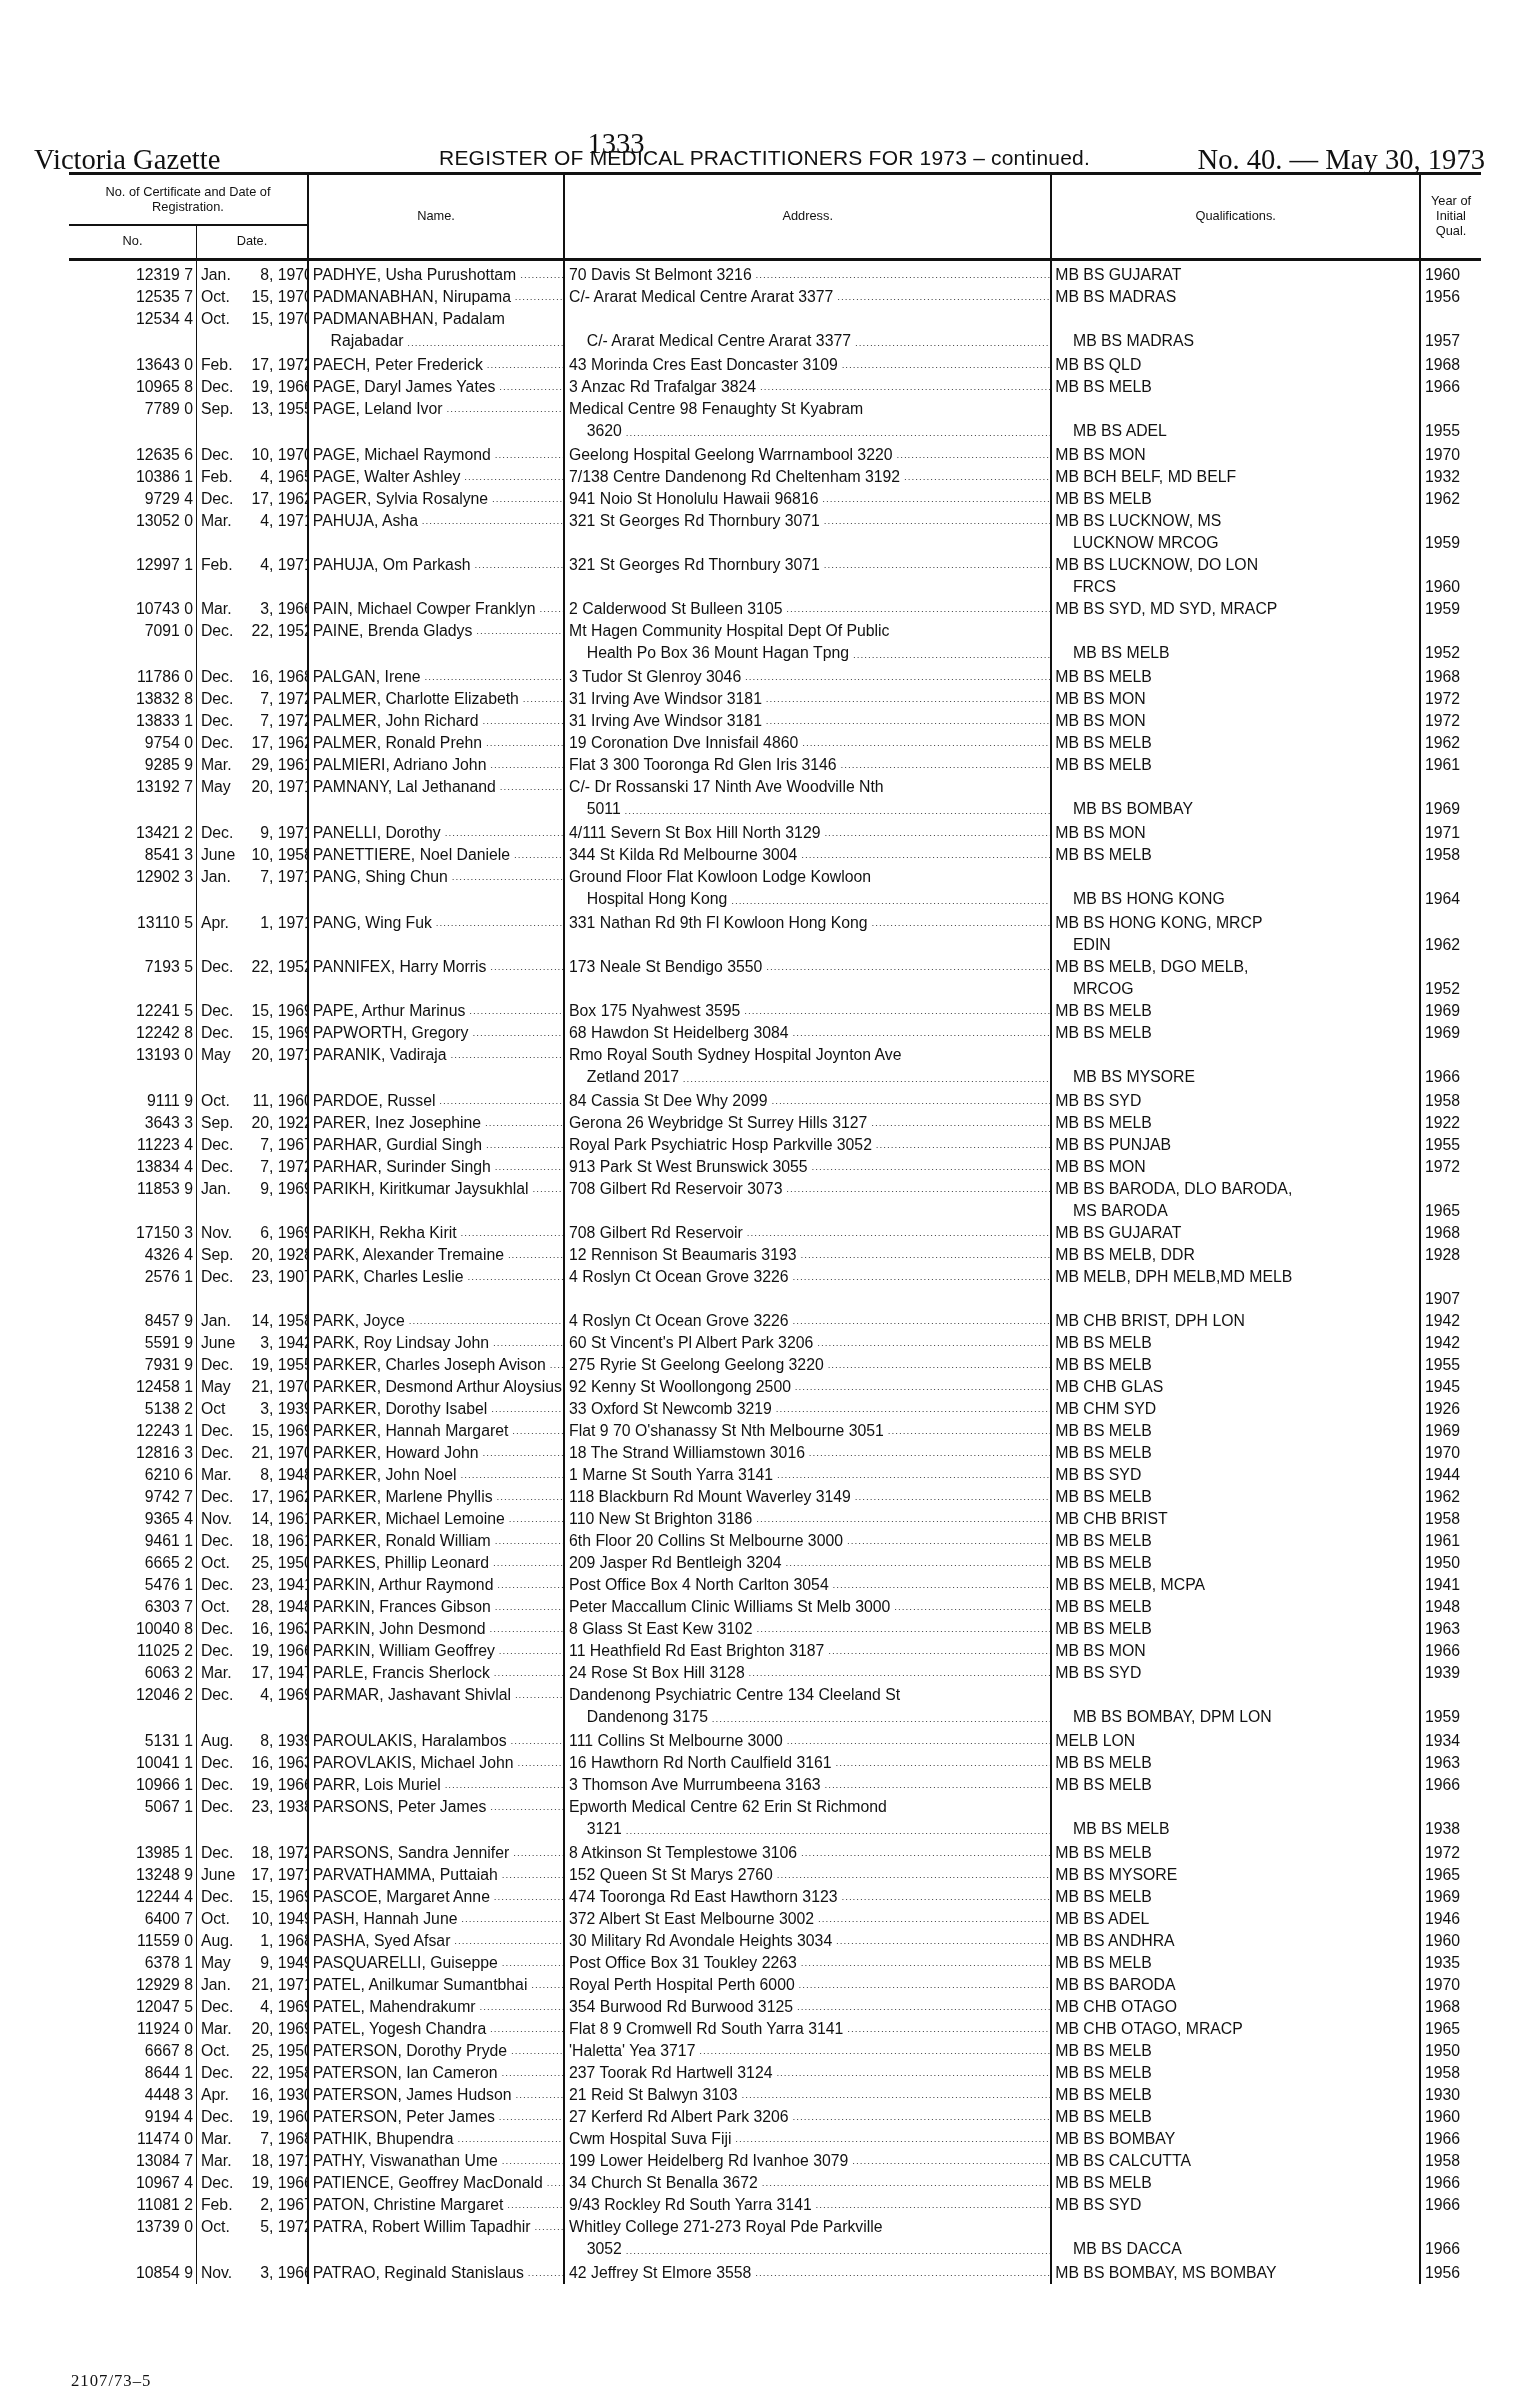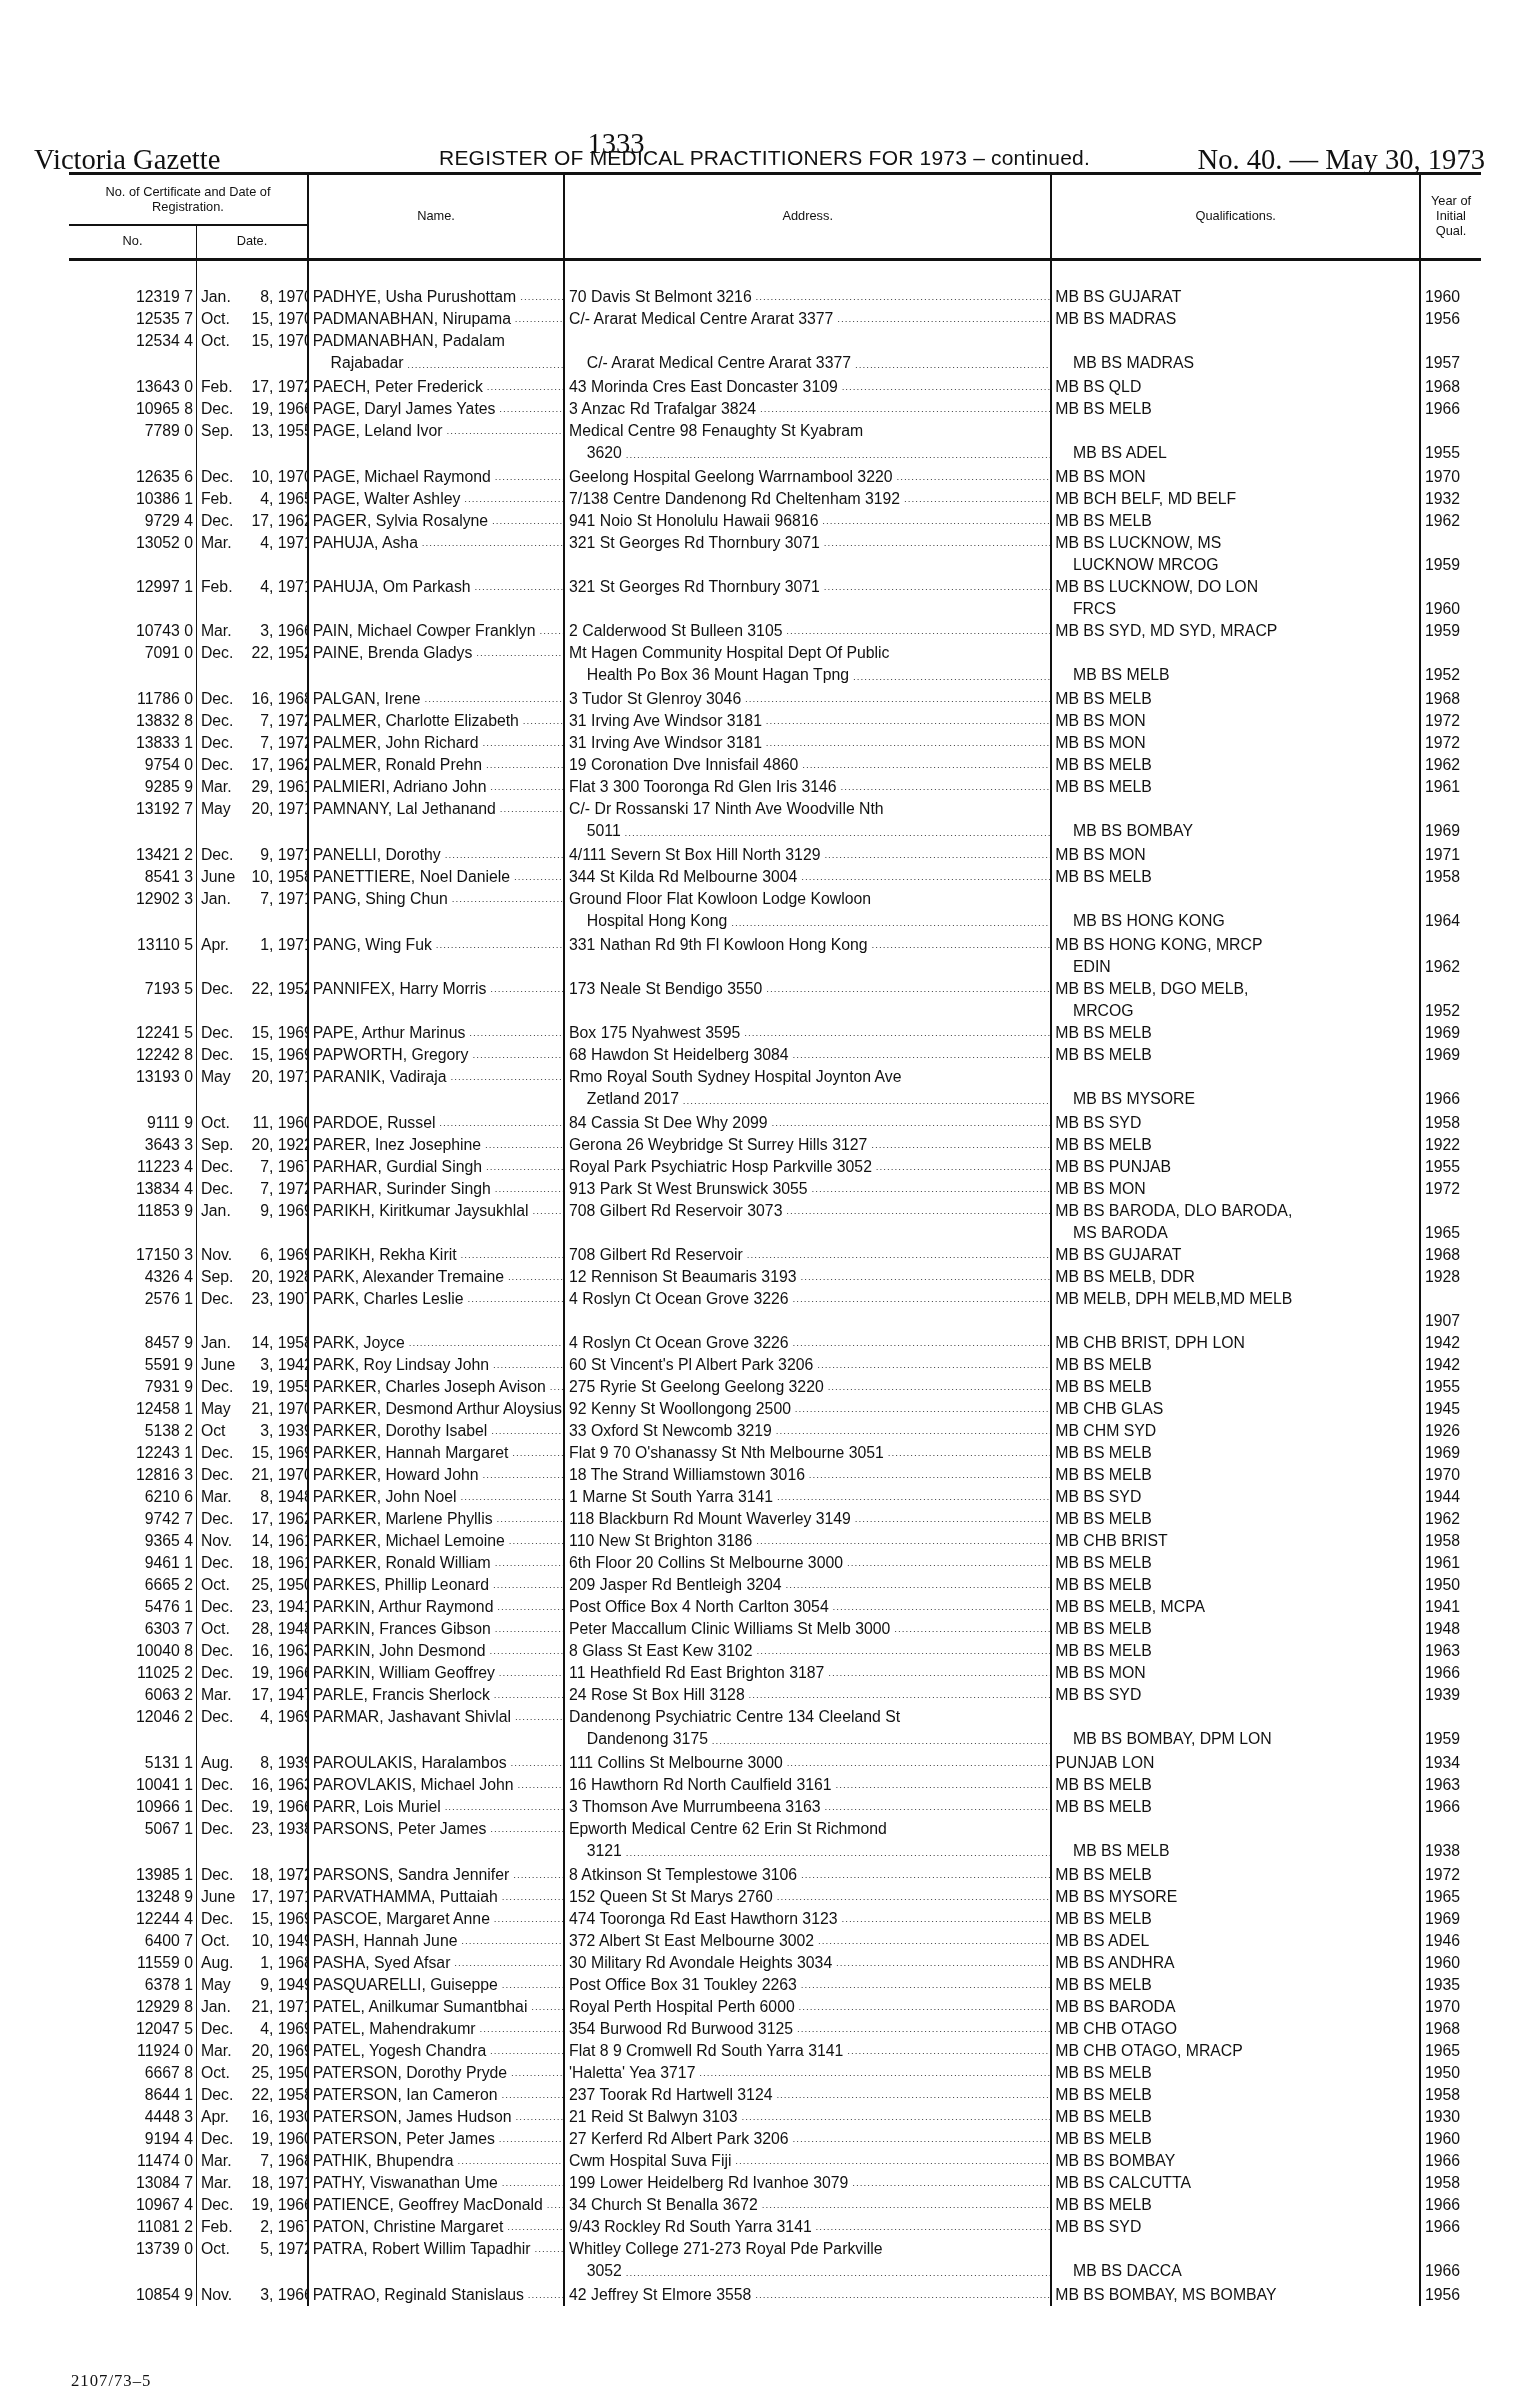--- a/index.html
+++ b/index.html
@@ -13,21 +13,21 @@
   .reg { position: absolute; left: 69px; top: 172px; width: 1412px; }
   table { border-collapse: collapse; width: 1412px; table-layout: fixed; font-family: "Liberation Sans", sans-serif; font-size: 15.8px; }
   thead th { font-weight: normal; font-size: 12.8px; line-height: 14.8px; text-align: center; vertical-align: middle; }
   .topline { border-top: 3.9px solid #111; }
   .headbot { border-bottom: 3px solid #111; }
   th.c-grp { height: 47px; border-bottom: 2px solid #111; border-right: 2px solid #111; }
   th.c-no { border-right: 1px solid #111; height: 29.6px; }
   th.c-date { border-right: 2px solid #111; margin-left: 8px; }
   th.c-name, th.c-addr, th.c-qual { border-right: 2px solid #111; }
   tbody td { vertical-align: top; line-height: 22px; padding: 0; white-space: nowrap; overflow: hidden; }
-  tbody tr:first-child td { padding-top: 25px; }
+  tbody tr:first-child td { padding-top: 3px; }
   td.no { text-align: right; padding-right: 3px; border-right: 1px solid #111; }
   td.date { border-right: 2px solid #111; padding-left: 3.9px; }
   td.date .m { display: inline-block; width: 43px; }
   td.date .d { display: inline-block; width: 69px; text-align: right; }
   td.name { border-right: 2px solid #111; padding-left: 3.9px; }
   td.addr { border-right: 2px solid #111; padding-left: 3.9px; }
   td.qual { border-right: 2px solid #111; padding-left: 3px; }
   td.yr { padding-left: 3.9px; }
   .lead { display: flex; align-items: flex-end; }
   .lead .t { flex: 0 0 auto; }
@@ -1272,21 +1272,21 @@
               <span class="dots"></span>
             </div>
           </td>
           <td class="addr">
             <div class="lead">
               <span class="t">111 Collins St Melbourne 3000</span>
               <span class="dots"></span>
             </div>
           </td>
           <td class="qual">
-            <div><span>PUNJAB LON</span></div>
+            <div><span>MELB LON</span></div>
           </td>
           <td class="yr">
             <div><span>1934</span></div>
           </td>
         </tr>
         <tr>
           <td class="no"><span>10041 1</span></td>
           <td class="date"><span class="m">Dec.</span><span class="d">16, 1963</span></td>
           <td class="name">
             <div class="lead">

